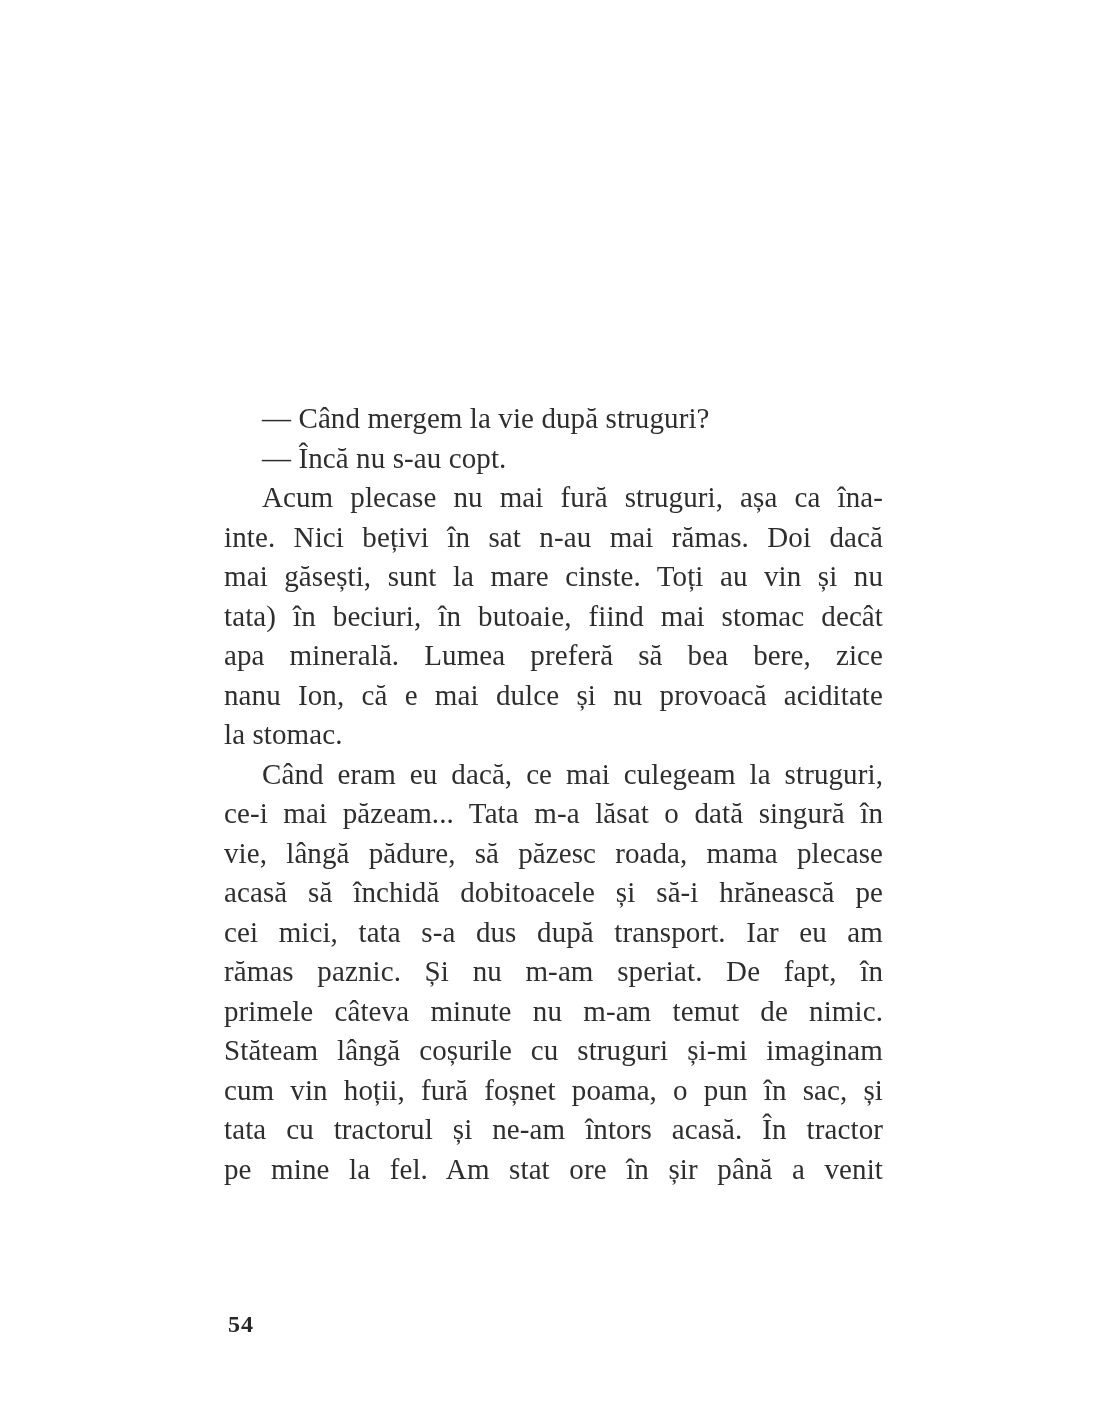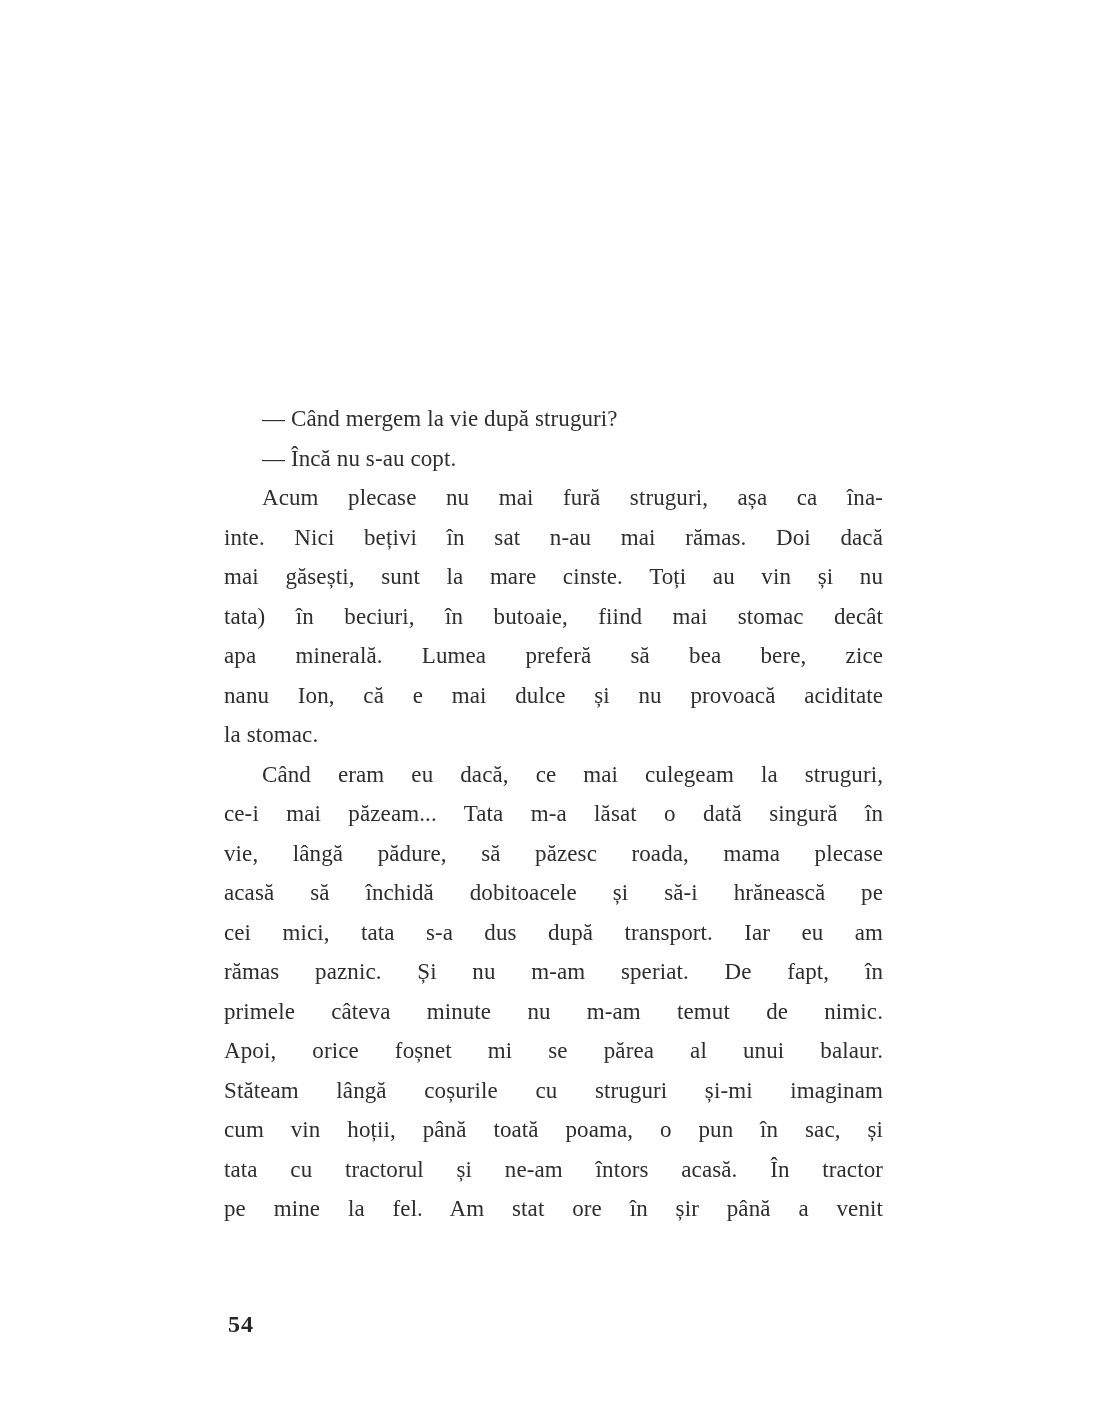--- a/index.html
+++ b/index.html
@@ -17,21 +17,21 @@
   .page {
     position: absolute;
     inset: 0;
     background: #ffffff;
   }
   .text-block {
     position: absolute;
     left: 224px;
     top: 399px;
     width: 659px;
-    font-size: 23px;
+    font-size: 29px;
     line-height: 39.5px;
     color: #2e2e2e;
     letter-spacing: 0.1px;
   }
   .ln {
     white-space: normal;
   }
   .ln.just {
     text-align: justify;
     text-align-last: justify;
@@ -70,22 +70,21 @@
     <div class="ln just">apa minerală. Lumea preferă să bea bere, zice</div>
     <div class="ln just">nanu Ion, că e mai dulce și nu provoacă aciditate</div>
     <div class="ln short">la stomac.</div>
     <div class="ln just indent">Când eram eu dacă, ce mai culegeam la struguri,</div>
     <div class="ln just">ce-i mai păzeam... Tata m-a lăsat o dată singură în</div>
     <div class="ln just">vie, lângă pădure, să păzesc roada, mama plecase</div>
     <div class="ln just">acasă să închidă dobitoacele și să-i hrănească pe</div>
     <div class="ln just">cei mici, tata s-a dus după transport. Iar eu am</div>
     <div class="ln just">rămas paznic. Și nu m-am speriat. De fapt, în</div>
     <div class="ln just">primele câteva minute nu m-am temut de nimic.</div>
-    <div class="ln just">Apoi, orice foșnet mi se părea al unui balaur.</div>
     <div class="ln just">Stăteam lângă coșurile cu struguri și-mi imaginam</div>
-    <div class="ln just">cum vin hoții, până toată poama, o pun în sac, și</div>
+    <div class="ln just">cum vin hoții, fură foșnet poama, o pun în sac, și</div>
     <div class="ln just">tata cu tractorul și ne-am întors acasă. În tractor</div>
     <div class="ln just">pe mine la fel. Am stat ore în șir până a venit</div>
   </div>
 
   <div class="page-number">54</div>
 
 </div>
 
 </body></html>

